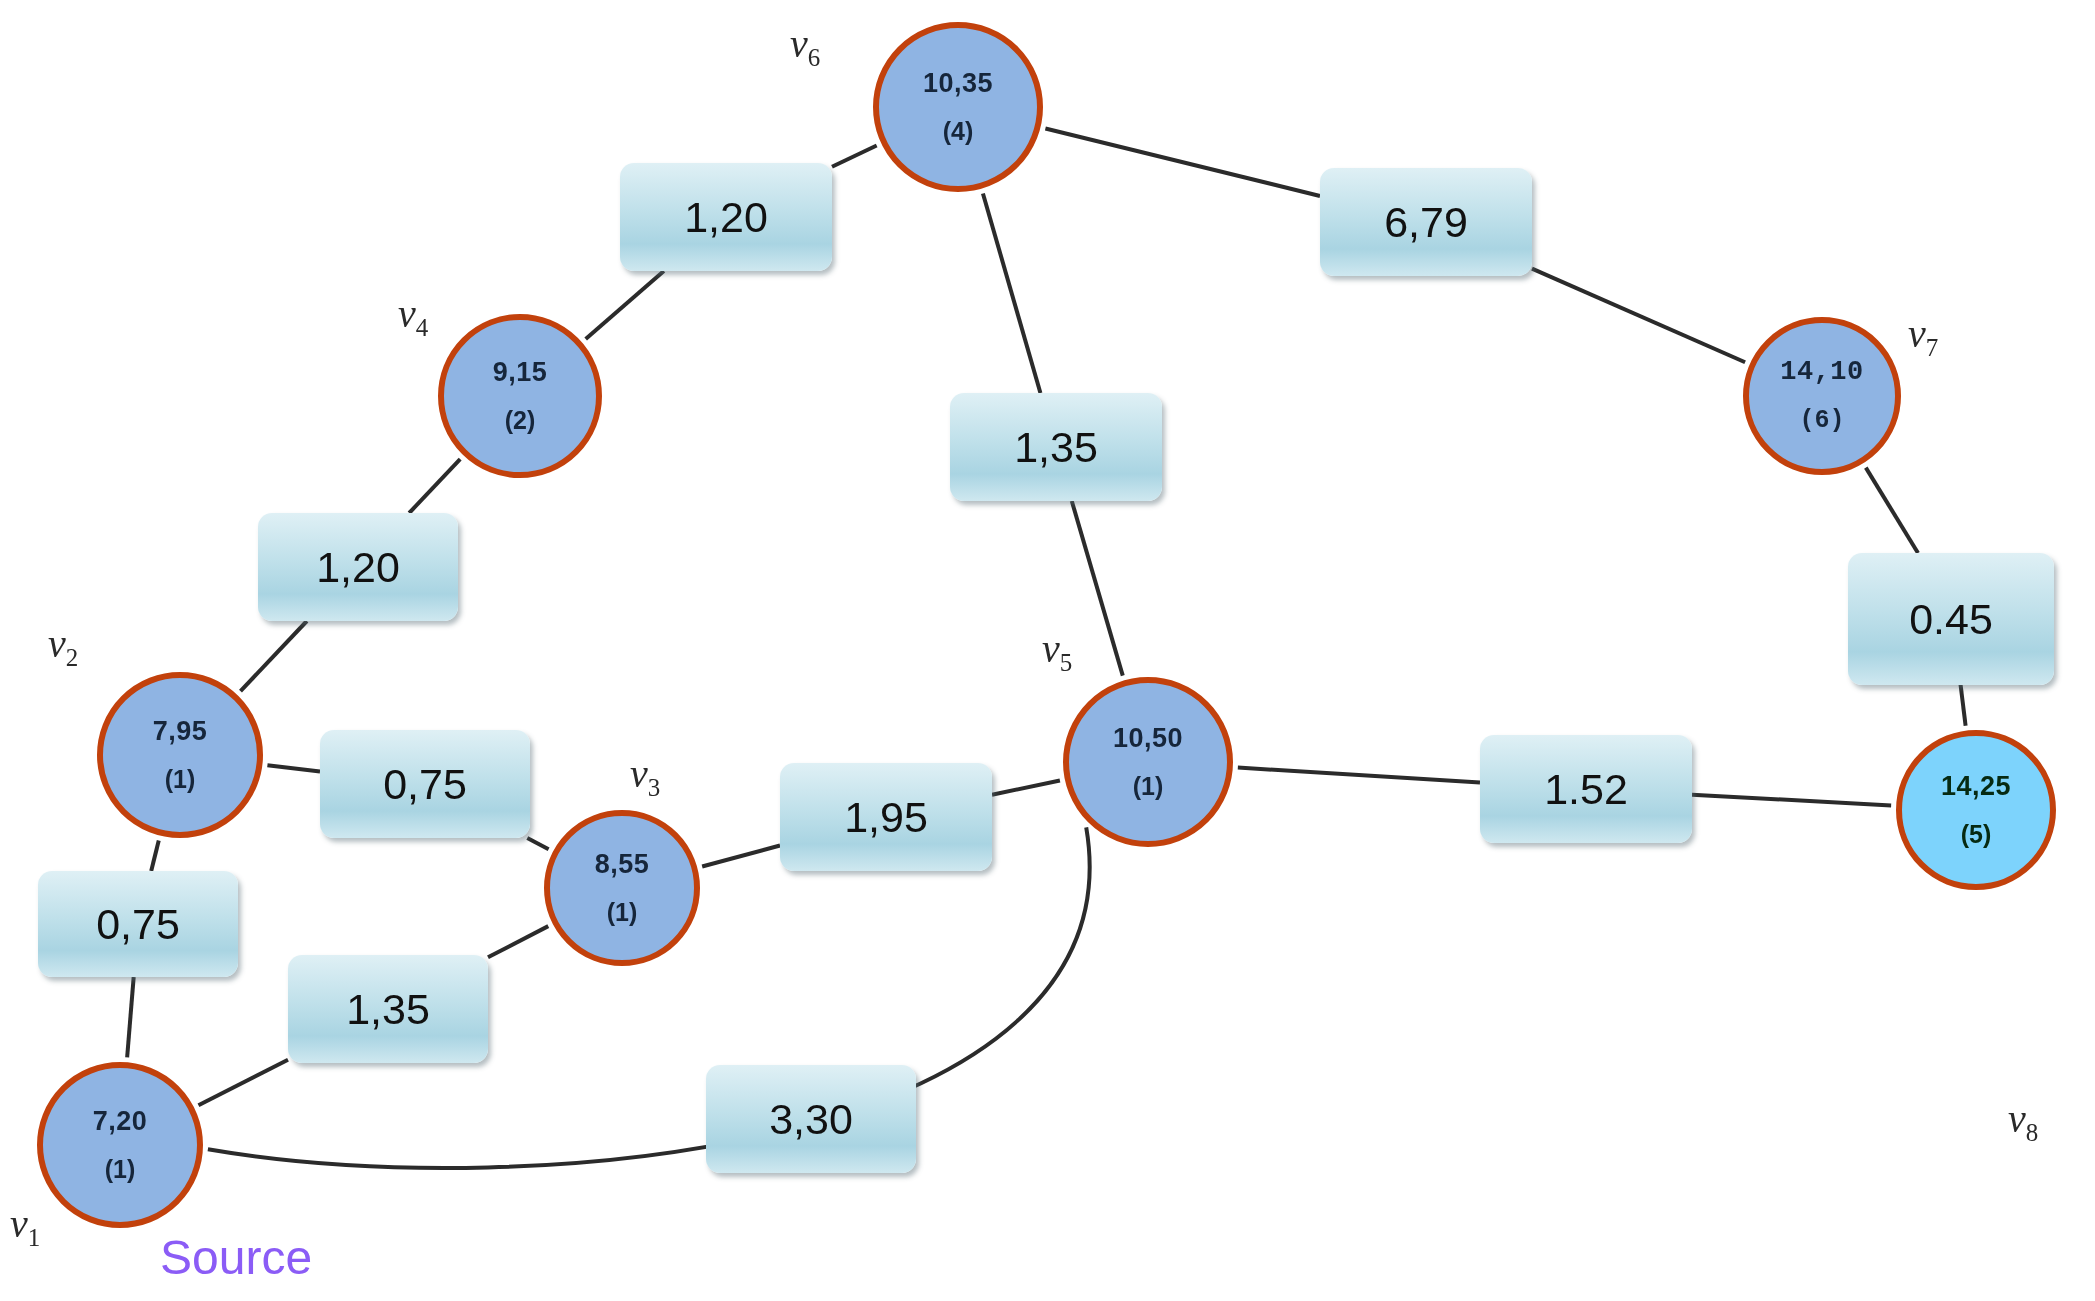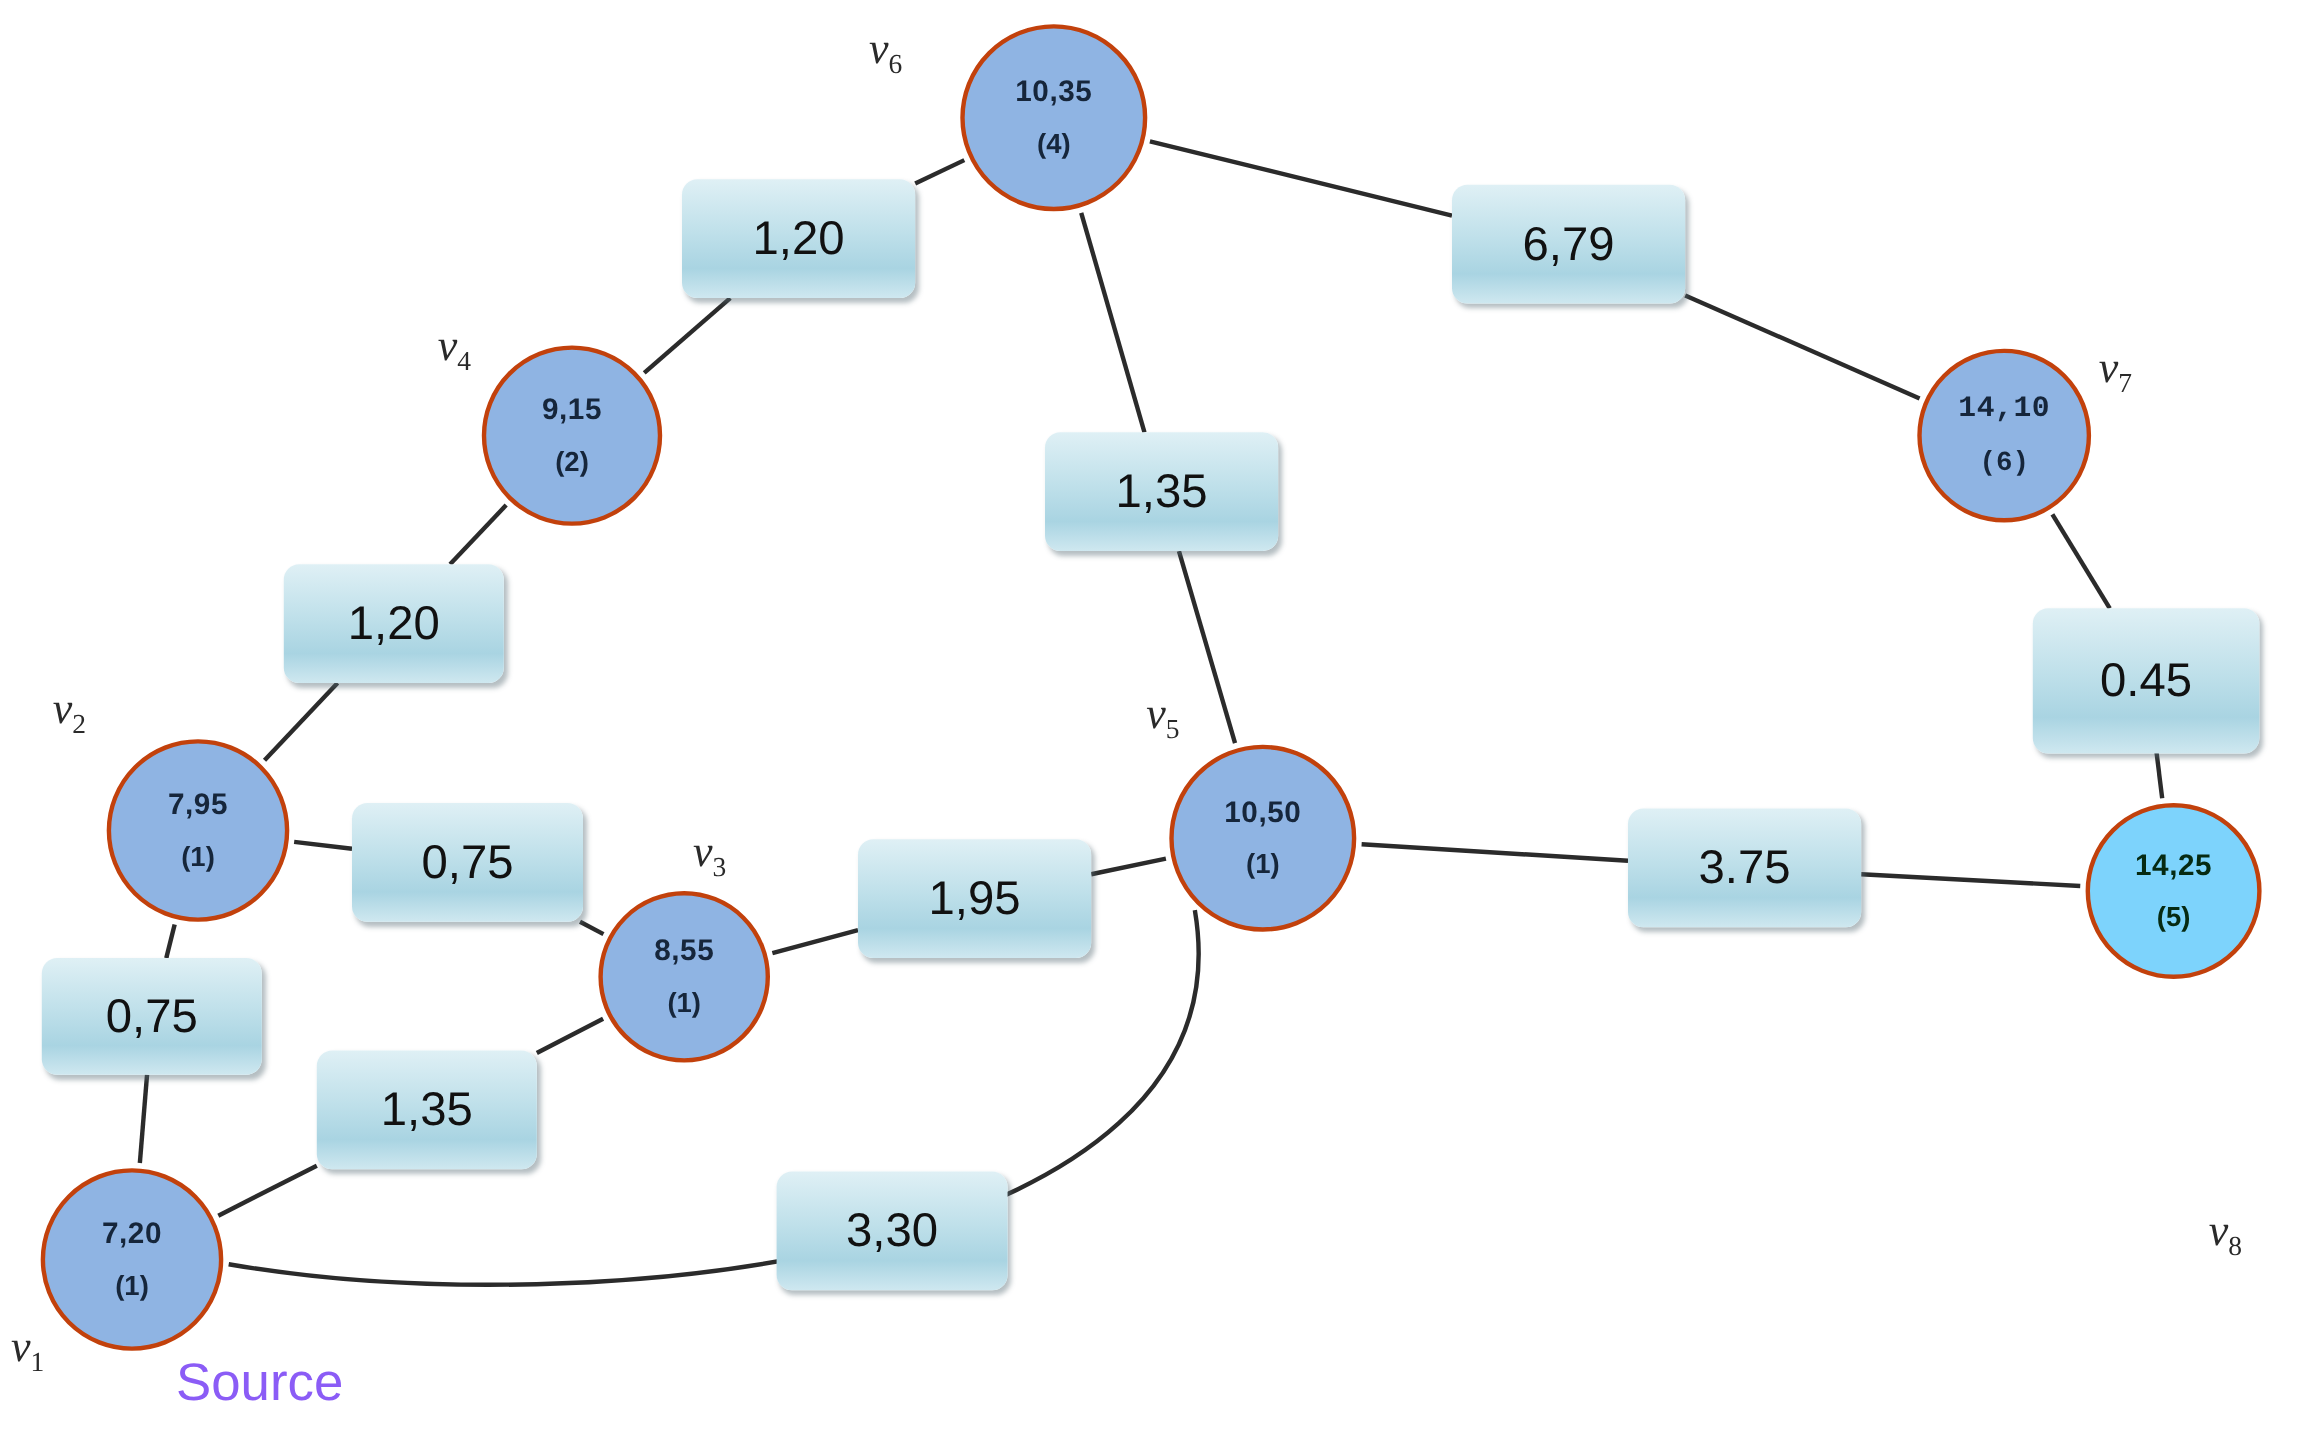--- a/index.html
+++ b/index.html
@@ -6,21 +6,21 @@
   body{width:2095px;height:1301px;position:relative;overflow:hidden;
        font-family:"Liberation Sans",sans-serif;}
 
   #canvas{position:absolute;left:0;top:0;width:2095px;height:1301px;}
 
   
   #edges{position:absolute;left:0;top:0;width:2095px;height:1301px;}
 
   
   .node{position:absolute;border-radius:50%;
-        background:#8FB4E3;border:4px solid #c2410c;
+        background:#8FB4E3;border:6px solid #c2410c;
         display:flex;flex-direction:column;align-items:center;
         justify-content:center;box-sizing:border-box;
         color:#16263b;}
   .node.green{background:#7dd3fc;color:#062a12;}
   .node .nval{font-size:27px;font-weight:700;letter-spacing:.5px;line-height:1;}
   .node .nord{font-size:25px;font-weight:700;line-height:1;margin-top:22px;}
 
   
   .vlabel{position:absolute;font-family:"Liberation Serif",serif;
           font-style:italic;font-size:40px;color:#2a2a2a;white-space:nowrap;}
@@ -105,21 +105,21 @@
       <div class="chip" style="left: 38px; top: 871px; width: 200px; height: 106px;">0,75</div>
       <div class="chip" style="left: 288px; top: 955px; width: 200px; height: 108px;">1,35</div>
       <div class="chip" style="left: 706px; top: 1065px; width: 210px; height: 108px;">3,30</div>
       <div class="chip" style="left: 258px; top: 513px; width: 200px; height: 108px;">1,20</div>
       <div class="chip" style="left: 320px; top: 730px; width: 210px; height: 108px;">0,75</div>
       <div class="chip" style="left: 780px; top: 763px; width: 212px; height: 108px;">1,95</div>
       <div class="chip" style="left: 620px; top: 163px; width: 212px; height: 108px;">1,20</div>
       <div class="chip" style="left: 950px; top: 393px; width: 212px; height: 108px;">1,35</div>
       <div class="chip" style="left: 1320px; top: 168px; width: 212px; height: 108px;">6,79</div>
       <div class="chip" style="left: 1848px; top: 553px; width: 206px; height: 132px;">0.45</div>
-      <div class="chip" style="left: 1480px; top: 735px; width: 212px; height: 108px;">3.75</div>
+      <div class="chip" style="left: 1480px; top: 735px; width: 212px; height: 108px;">1.52</div>
     </div>
   <div id="vlabels-layer">
       <div class="vlabel" style="left: 10px; top: 1200px;"><span>v<sub>1</sub></span></div>
       <div class="vlabel" style="left: 48px; top: 620px;"><span>v<sub>2</sub></span></div>
       <div class="vlabel" style="left: 630px; top: 750px;"><span>v<sub>3</sub></span></div>
       <div class="vlabel" style="left: 398px; top: 290px;"><span>v<sub>4</sub></span></div>
       <div class="vlabel" style="left: 1042px; top: 625px;"><span>v<sub>5</sub></span></div>
       <div class="vlabel" style="left: 790px; top: 20px;"><span>v<sub>6</sub></span></div>
       <div class="vlabel" style="left: 1908px; top: 310px;"><span>v<sub>7</sub></span></div>
       <div class="vlabel" style="left: 2008px; top: 1095px;"><span>v<sub>8</sub></span></div>

